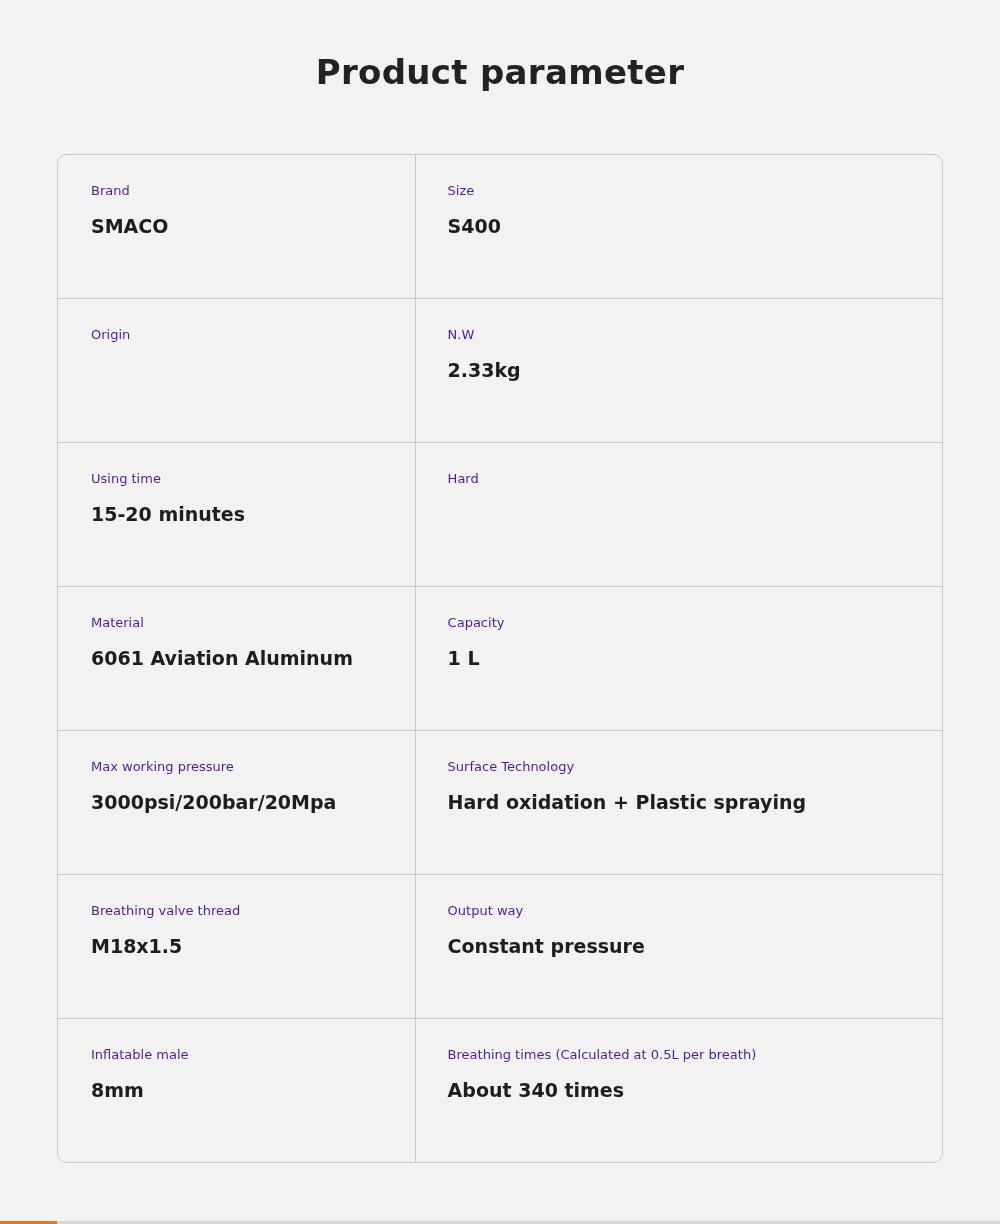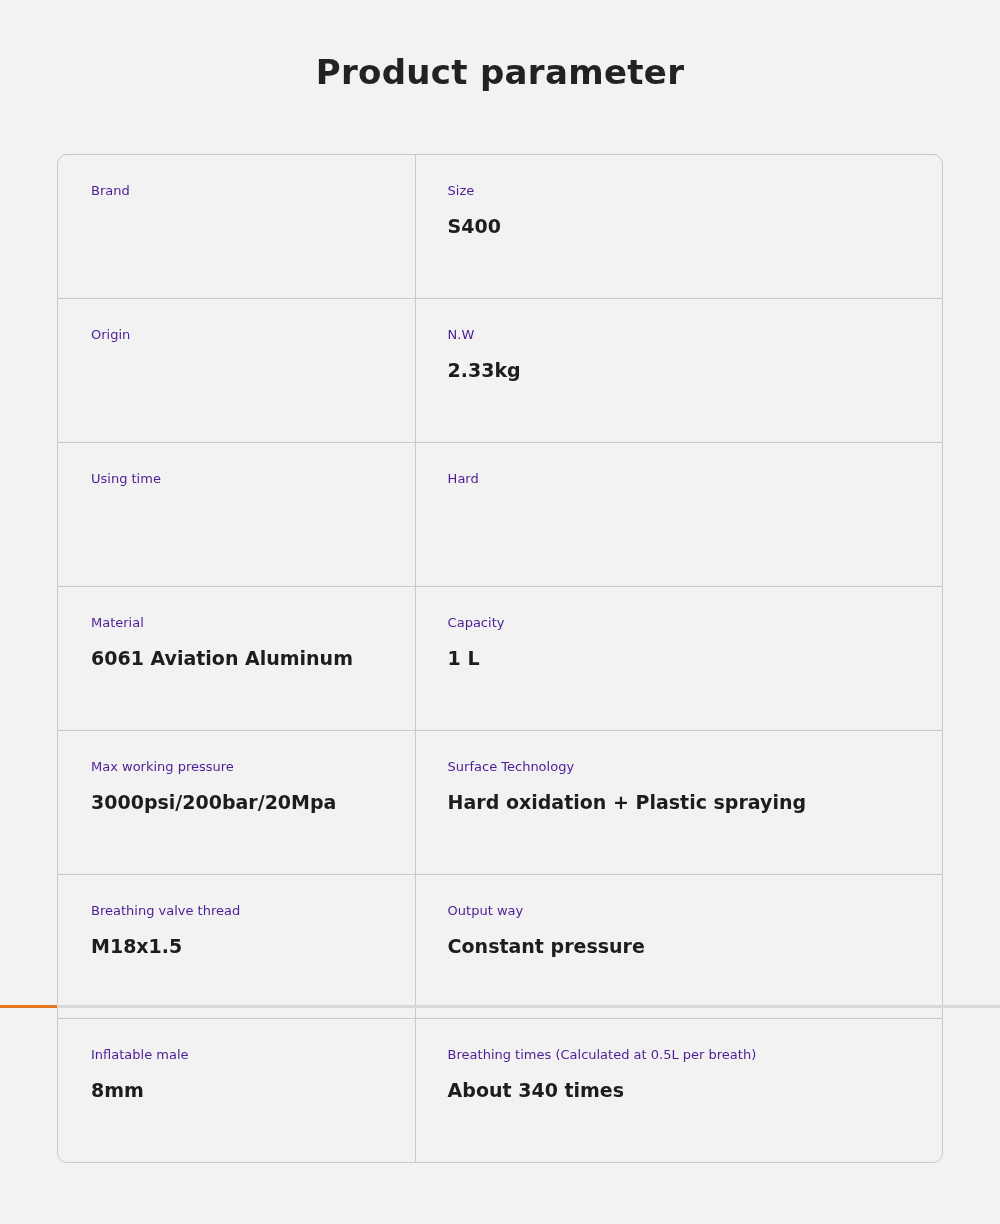--- a/index.html
+++ b/index.html
@@ -9,21 +9,21 @@
   body {
     width: 1000px;
     height: 1224px;
     background: #f2f2f2;
     font-family: "DejaVu Sans", "Liberation Sans", sans-serif;
     overflow: hidden;
   }
   .page {
     position: relative;
     width: 1000px;
-    height: 1008px;
+    height: 1224px;
     box-sizing: border-box;
     background: #f2f2f2;
   }
   .title {
     text-align: center;
     font-size: 34px;
     font-weight: bold;
     color: #222222;
     letter-spacing: 0.3px;
     padding-top: 52px;
@@ -101,40 +101,42 @@
 
 <div class="page">
 
   <h1 class="title">Product parameter</h1>
 
   <div class="spec-table">
 
     <div class="spec-row">
       <div class="spec-cell left">
         <div class="cell-label">Brand</div>
+        <div class="cell-value">SMACO</div>
       </div>
       <div class="spec-cell right">
         <div class="cell-label">Size</div>
         <div class="cell-value">S400</div>
       </div>
     </div>
 
     <div class="spec-row">
       <div class="spec-cell left">
         <div class="cell-label">Origin</div>
       </div>
       <div class="spec-cell right">
         <div class="cell-label">N.W</div>
         <div class="cell-value">2.33kg</div>
       </div>
     </div>
 
     <div class="spec-row">
       <div class="spec-cell left">
         <div class="cell-label">Using time</div>
+        <div class="cell-value">15-20 minutes</div>
       </div>
       <div class="spec-cell right">
         <div class="cell-label">Hard</div>
       </div>
     </div>
 
     <div class="spec-row">
       <div class="spec-cell left">
         <div class="cell-label">Material</div>
         <div class="cell-value">6061 Aviation Aluminum</div>

